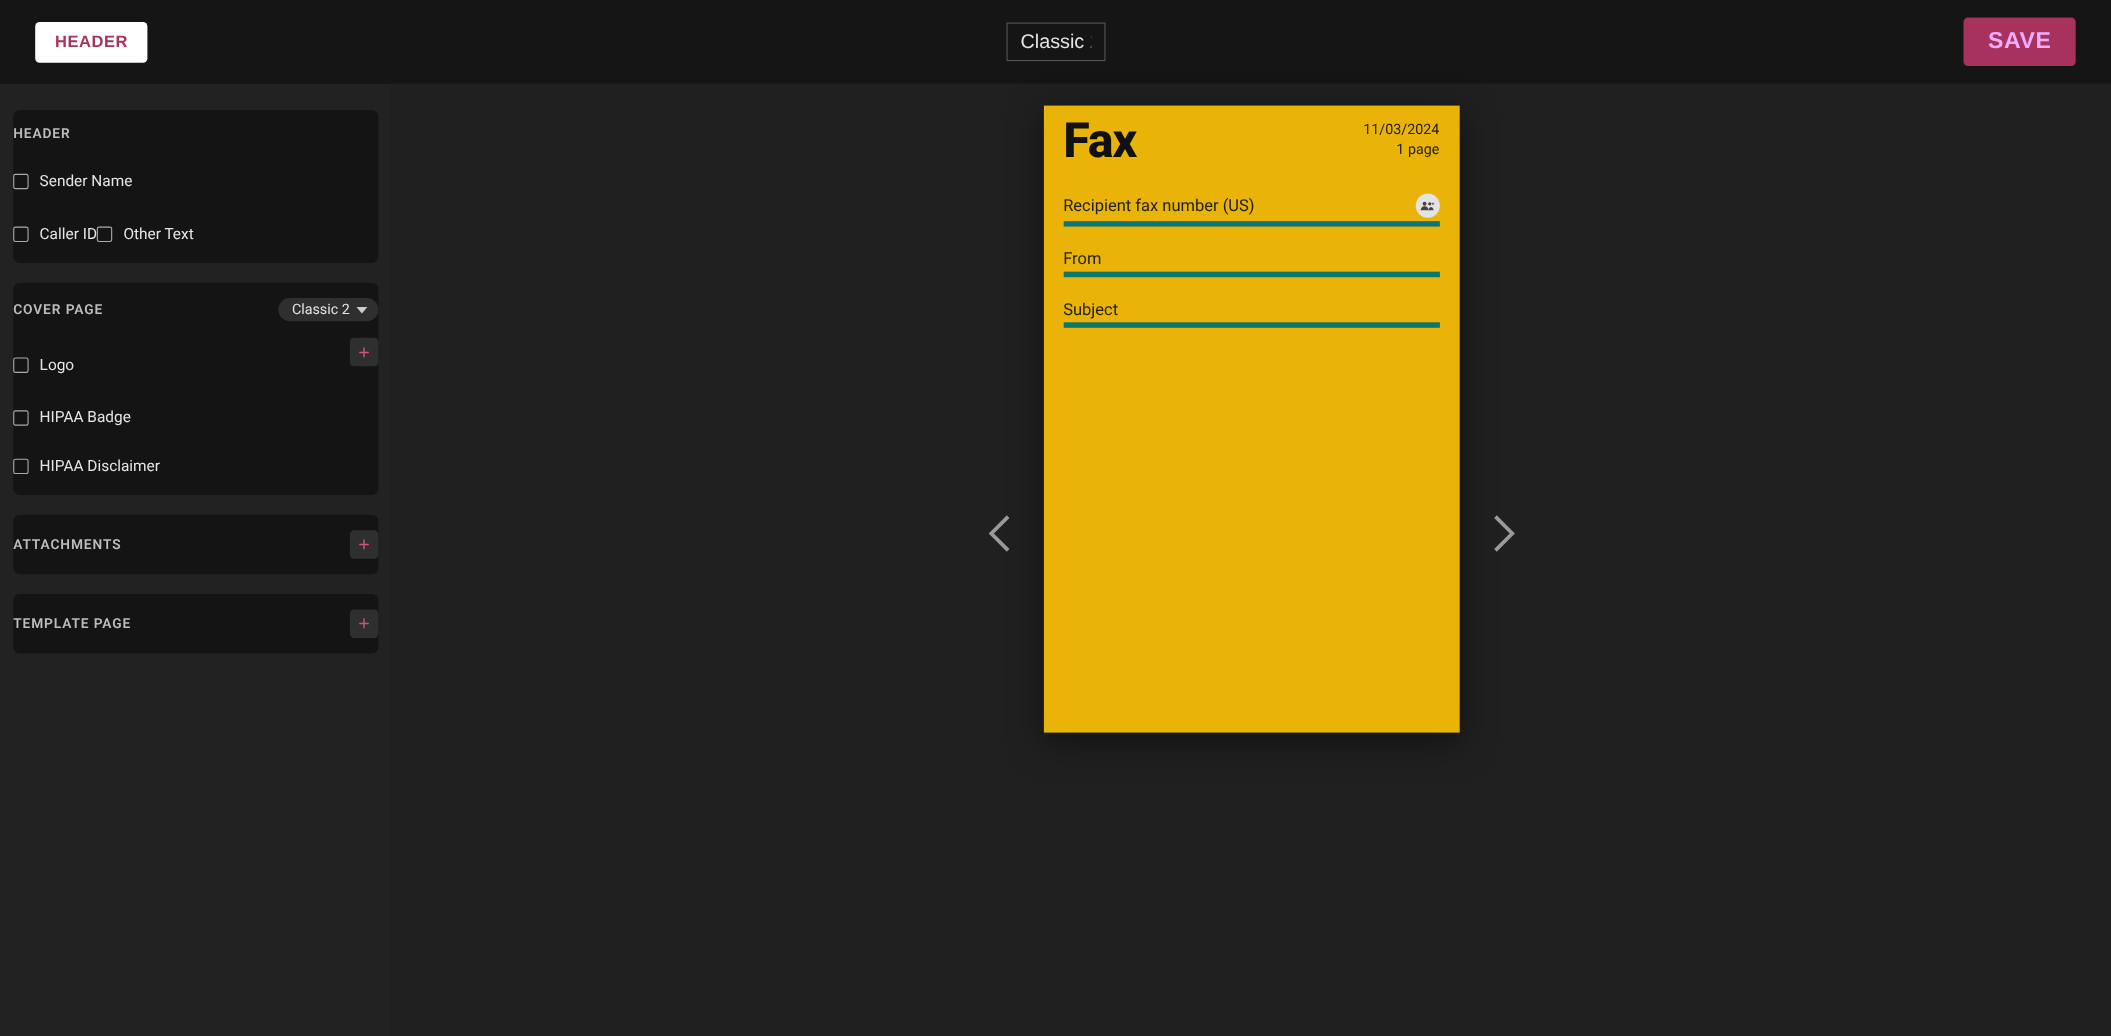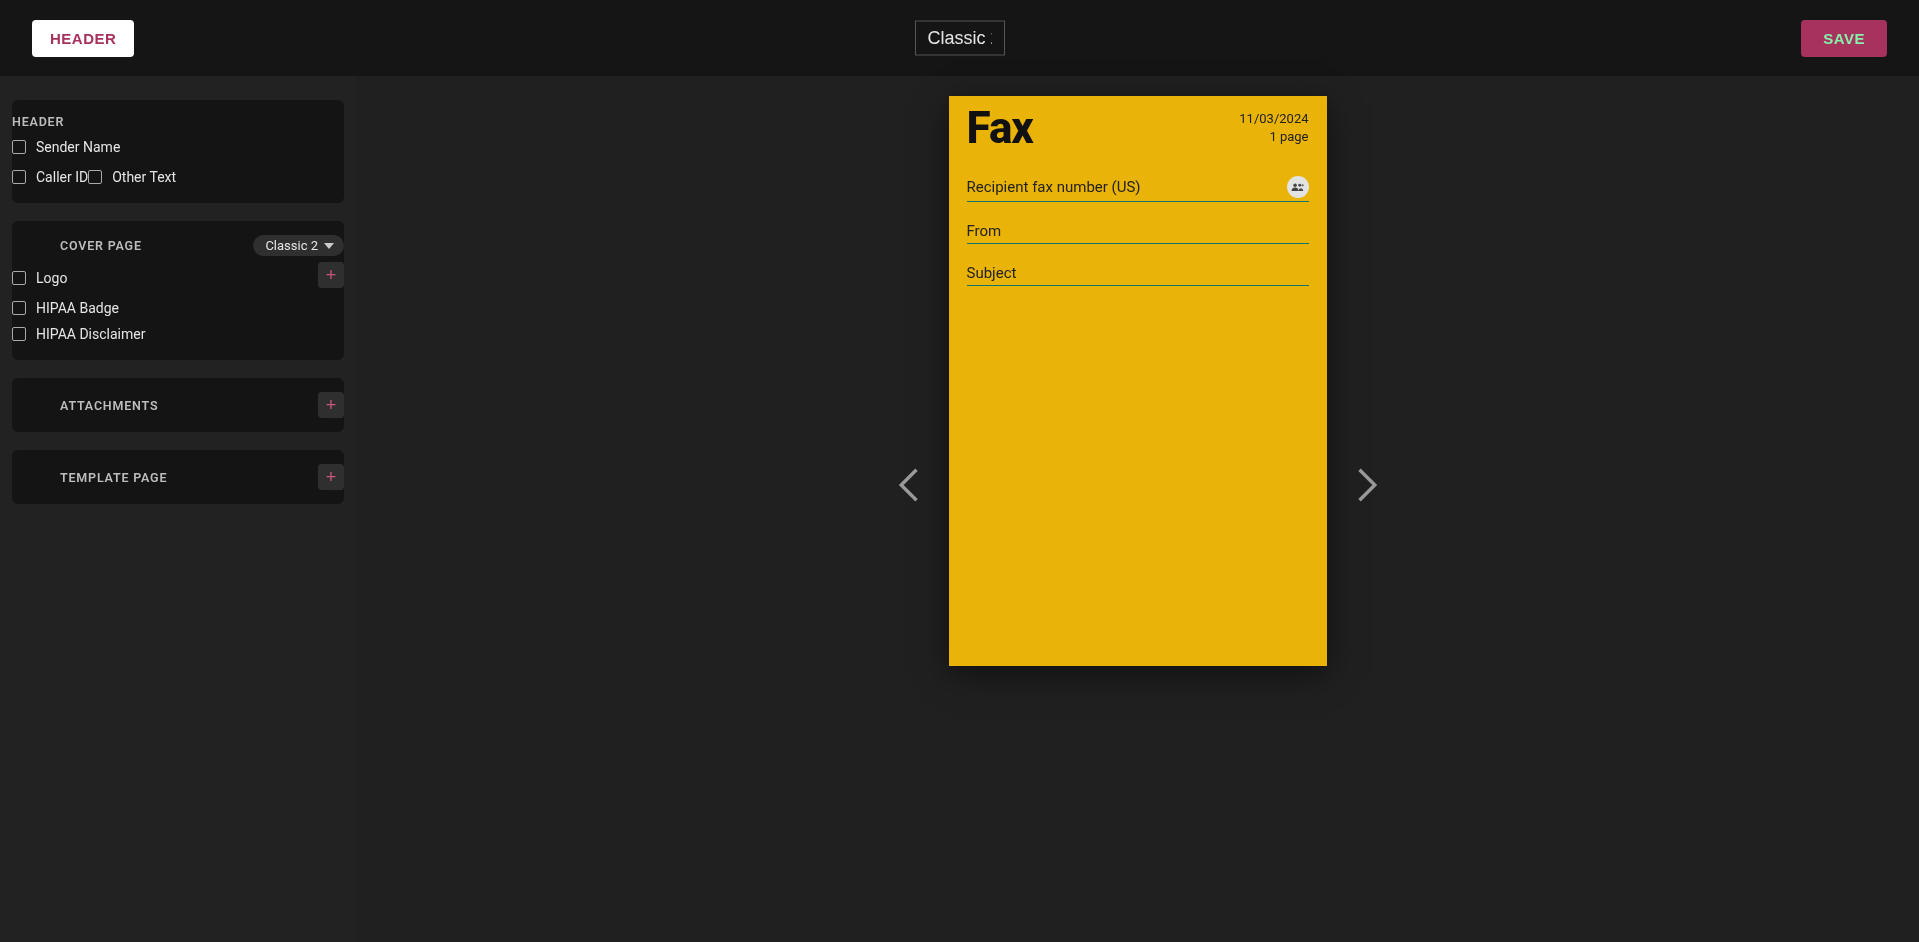--- a/index.html
+++ b/index.html
@@ -45,23 +45,23 @@
     font-size: 18px;
     padding: 6px 12px;
     text-align: center;
     min-width: 90px;
     width: 90px;
     outline: none;
   }
   .btn-save {
     background: #a8325e;
     border: none;
-    color: #86efac;
+    color: #f0abfc;
     font-weight: 700;
-    font-size: 15px;
+    font-size: 21px;
     letter-spacing: 0.5px;
     padding: 10px 22px;
     border-radius: 4px;
     cursor: pointer;
   }
 
   
   .main {
     display: flex;
     height: calc(100% - 76px);
@@ -84,36 +84,35 @@
     font-size: 12.5px;
     letter-spacing: 0.8px;
     color: #bdbdbd;
     font-weight: 600;
     margin-bottom: 10px;
   }
   .panel-header-row {
     display: flex;
     align-items: center;
     justify-content: space-between;
-    margin-left: 48px;
   }
   .panel-header-row .panel-title { margin-bottom: 0; }
   .chk-row {
     display: flex;
     flex-wrap: wrap;
     gap: 0;
   }
   .chk {
     display: flex;
     align-items: center;
     gap: 10px;
     color: #e5e5e5;
     font-size: 14px;
     cursor: pointer;
-    margin-top: 10px;
+    margin-top: 28px;
     margin-bottom: 4px;
     text-align: center;
   }
   .chk .box {
     width: 14px;
     height: 14px;
     border: 1.5px solid #aaa;
     border-radius: 2px;
     display: inline-block;
     flex-shrink: 0;
@@ -188,21 +187,21 @@
   }
   .fax-title {
     font-size: 44px;
     font-weight: 800;
     letter-spacing: -1px;
     line-height: 1;
   }
   .meta { text-align: right; font-size: 13px; color: #222; line-height: 1.4; margin-top:4px;}
   .field-line {
     margin-top: 20px;
-    border-bottom: 1px solid #0f766e;
+    border-bottom: 5px solid #0f766e;
     padding-bottom: 3px;
     display: flex;
     align-items: center;
     justify-content: space-between;
     font-size: 15px;
     color: #222;
   }
   .field-line .lbl { color: #222; }
   .contact-icon {
     width: 22px;

